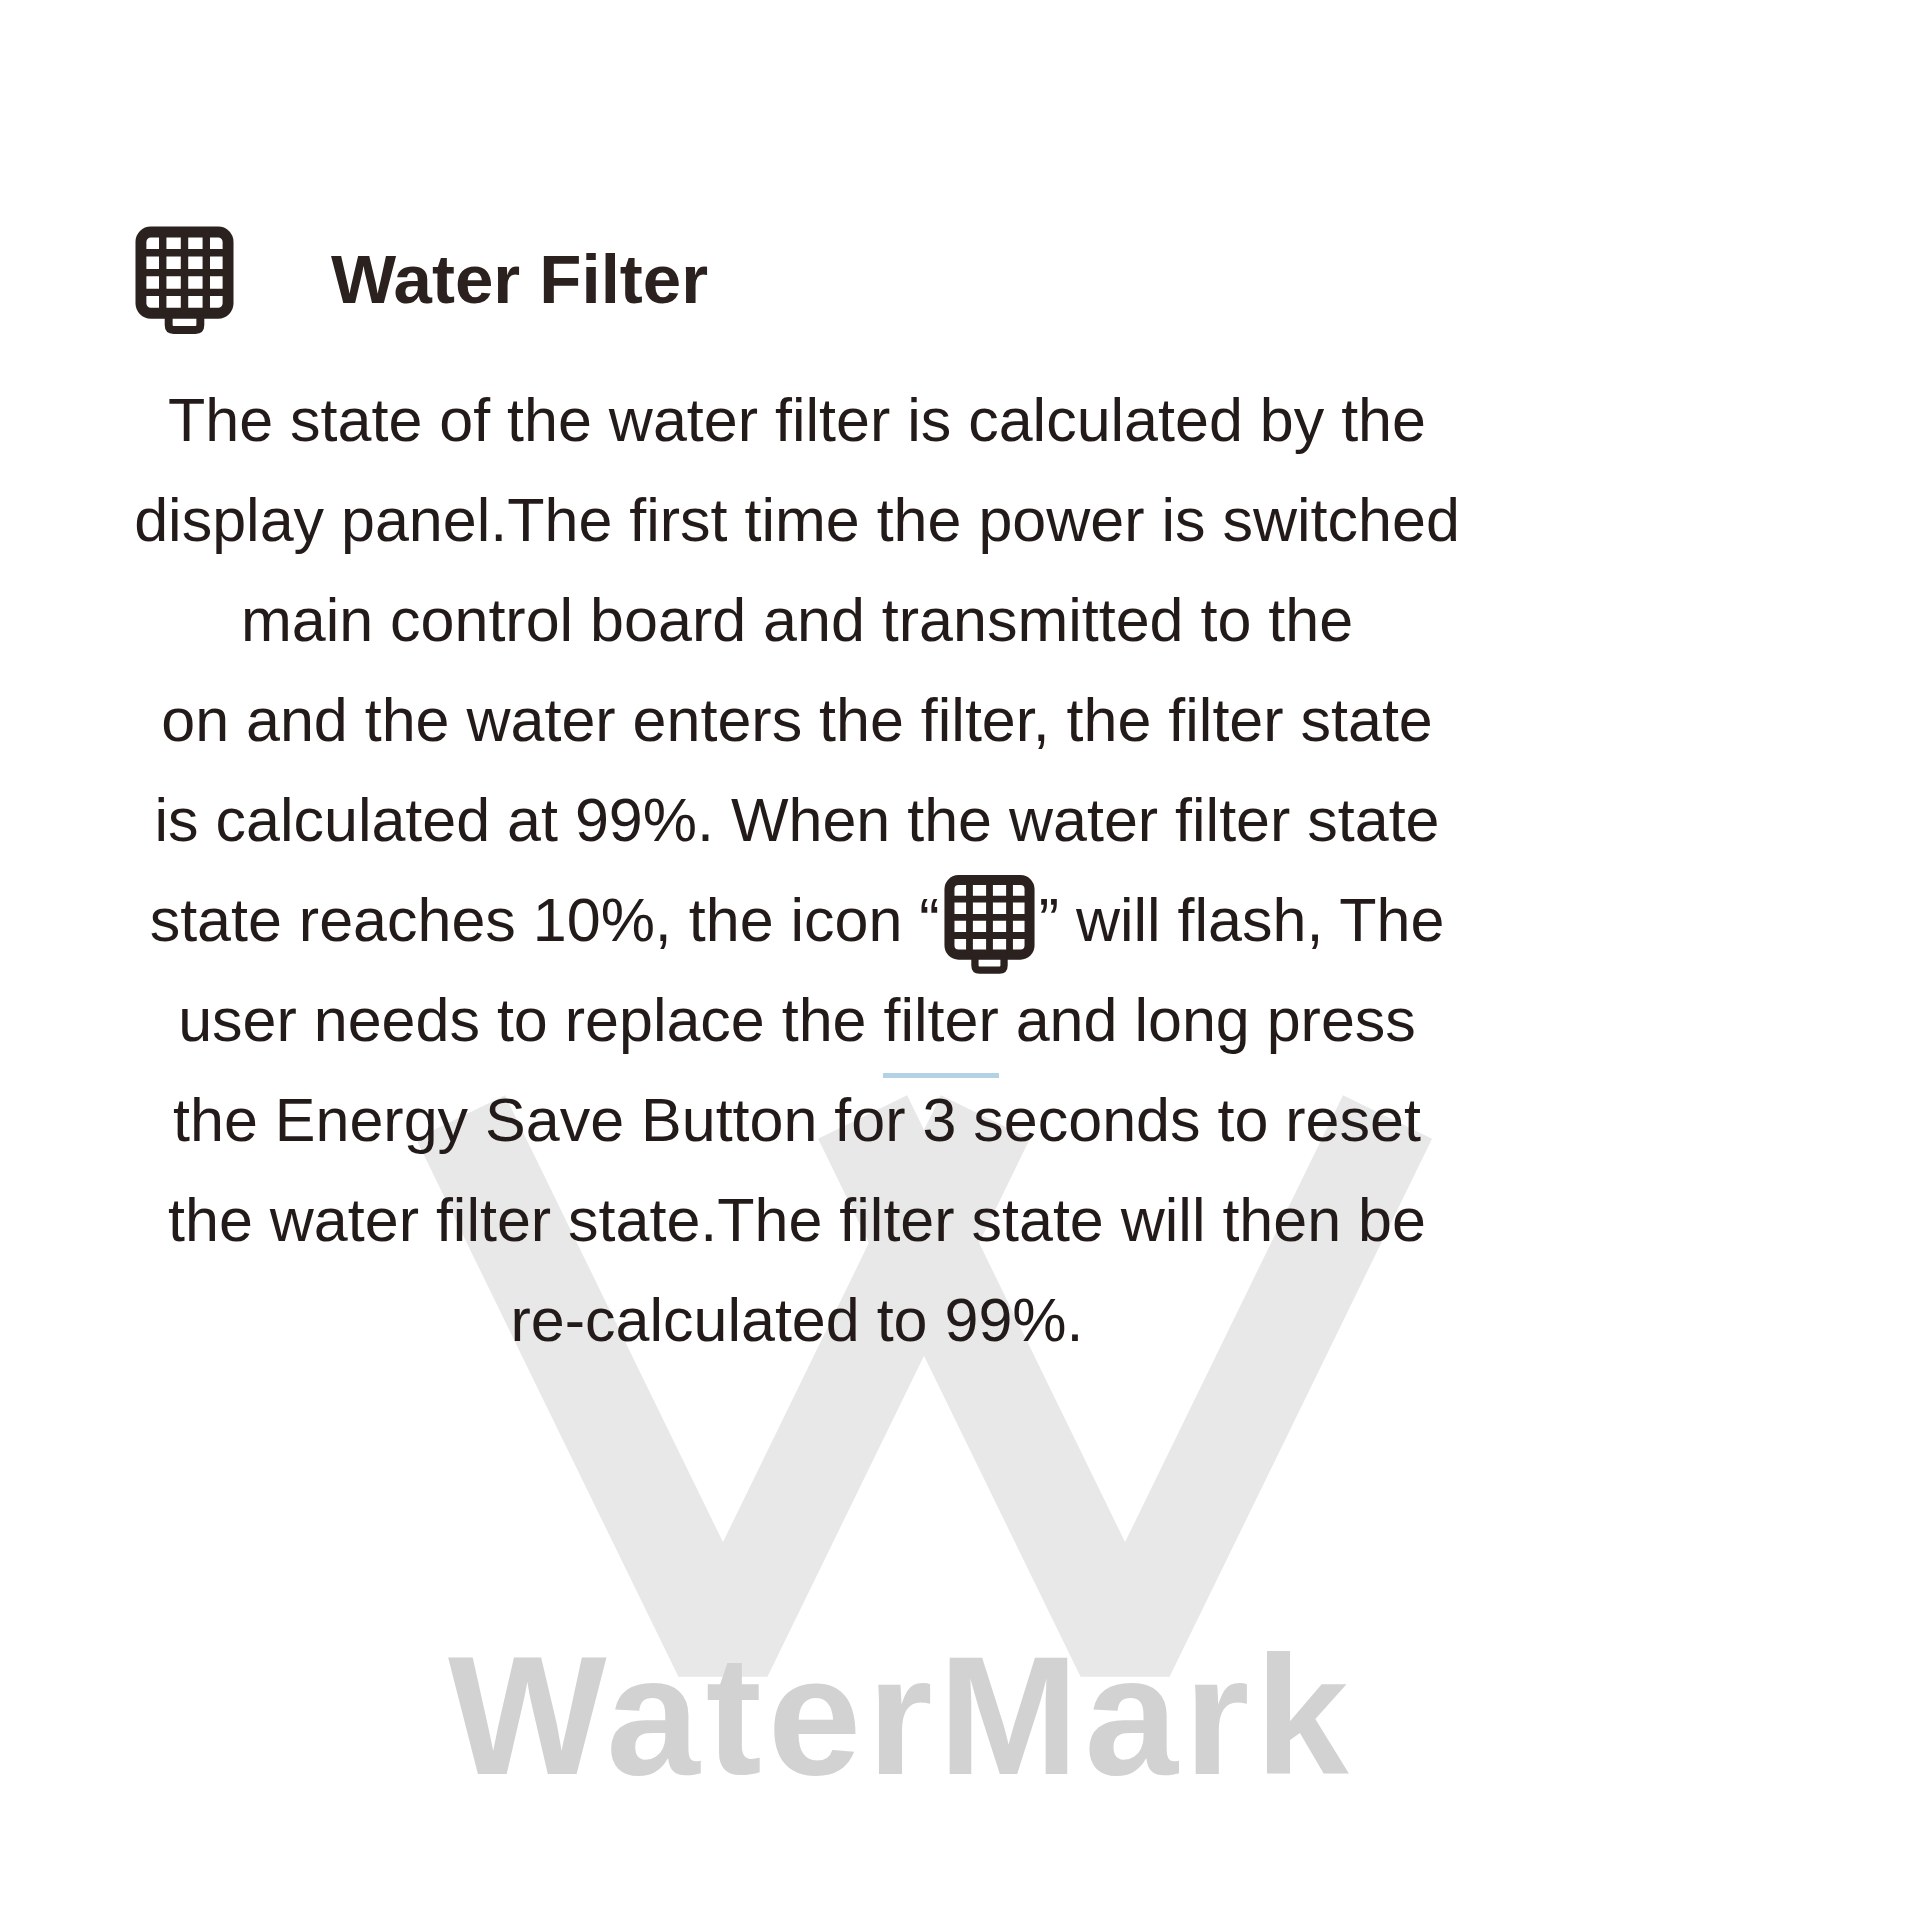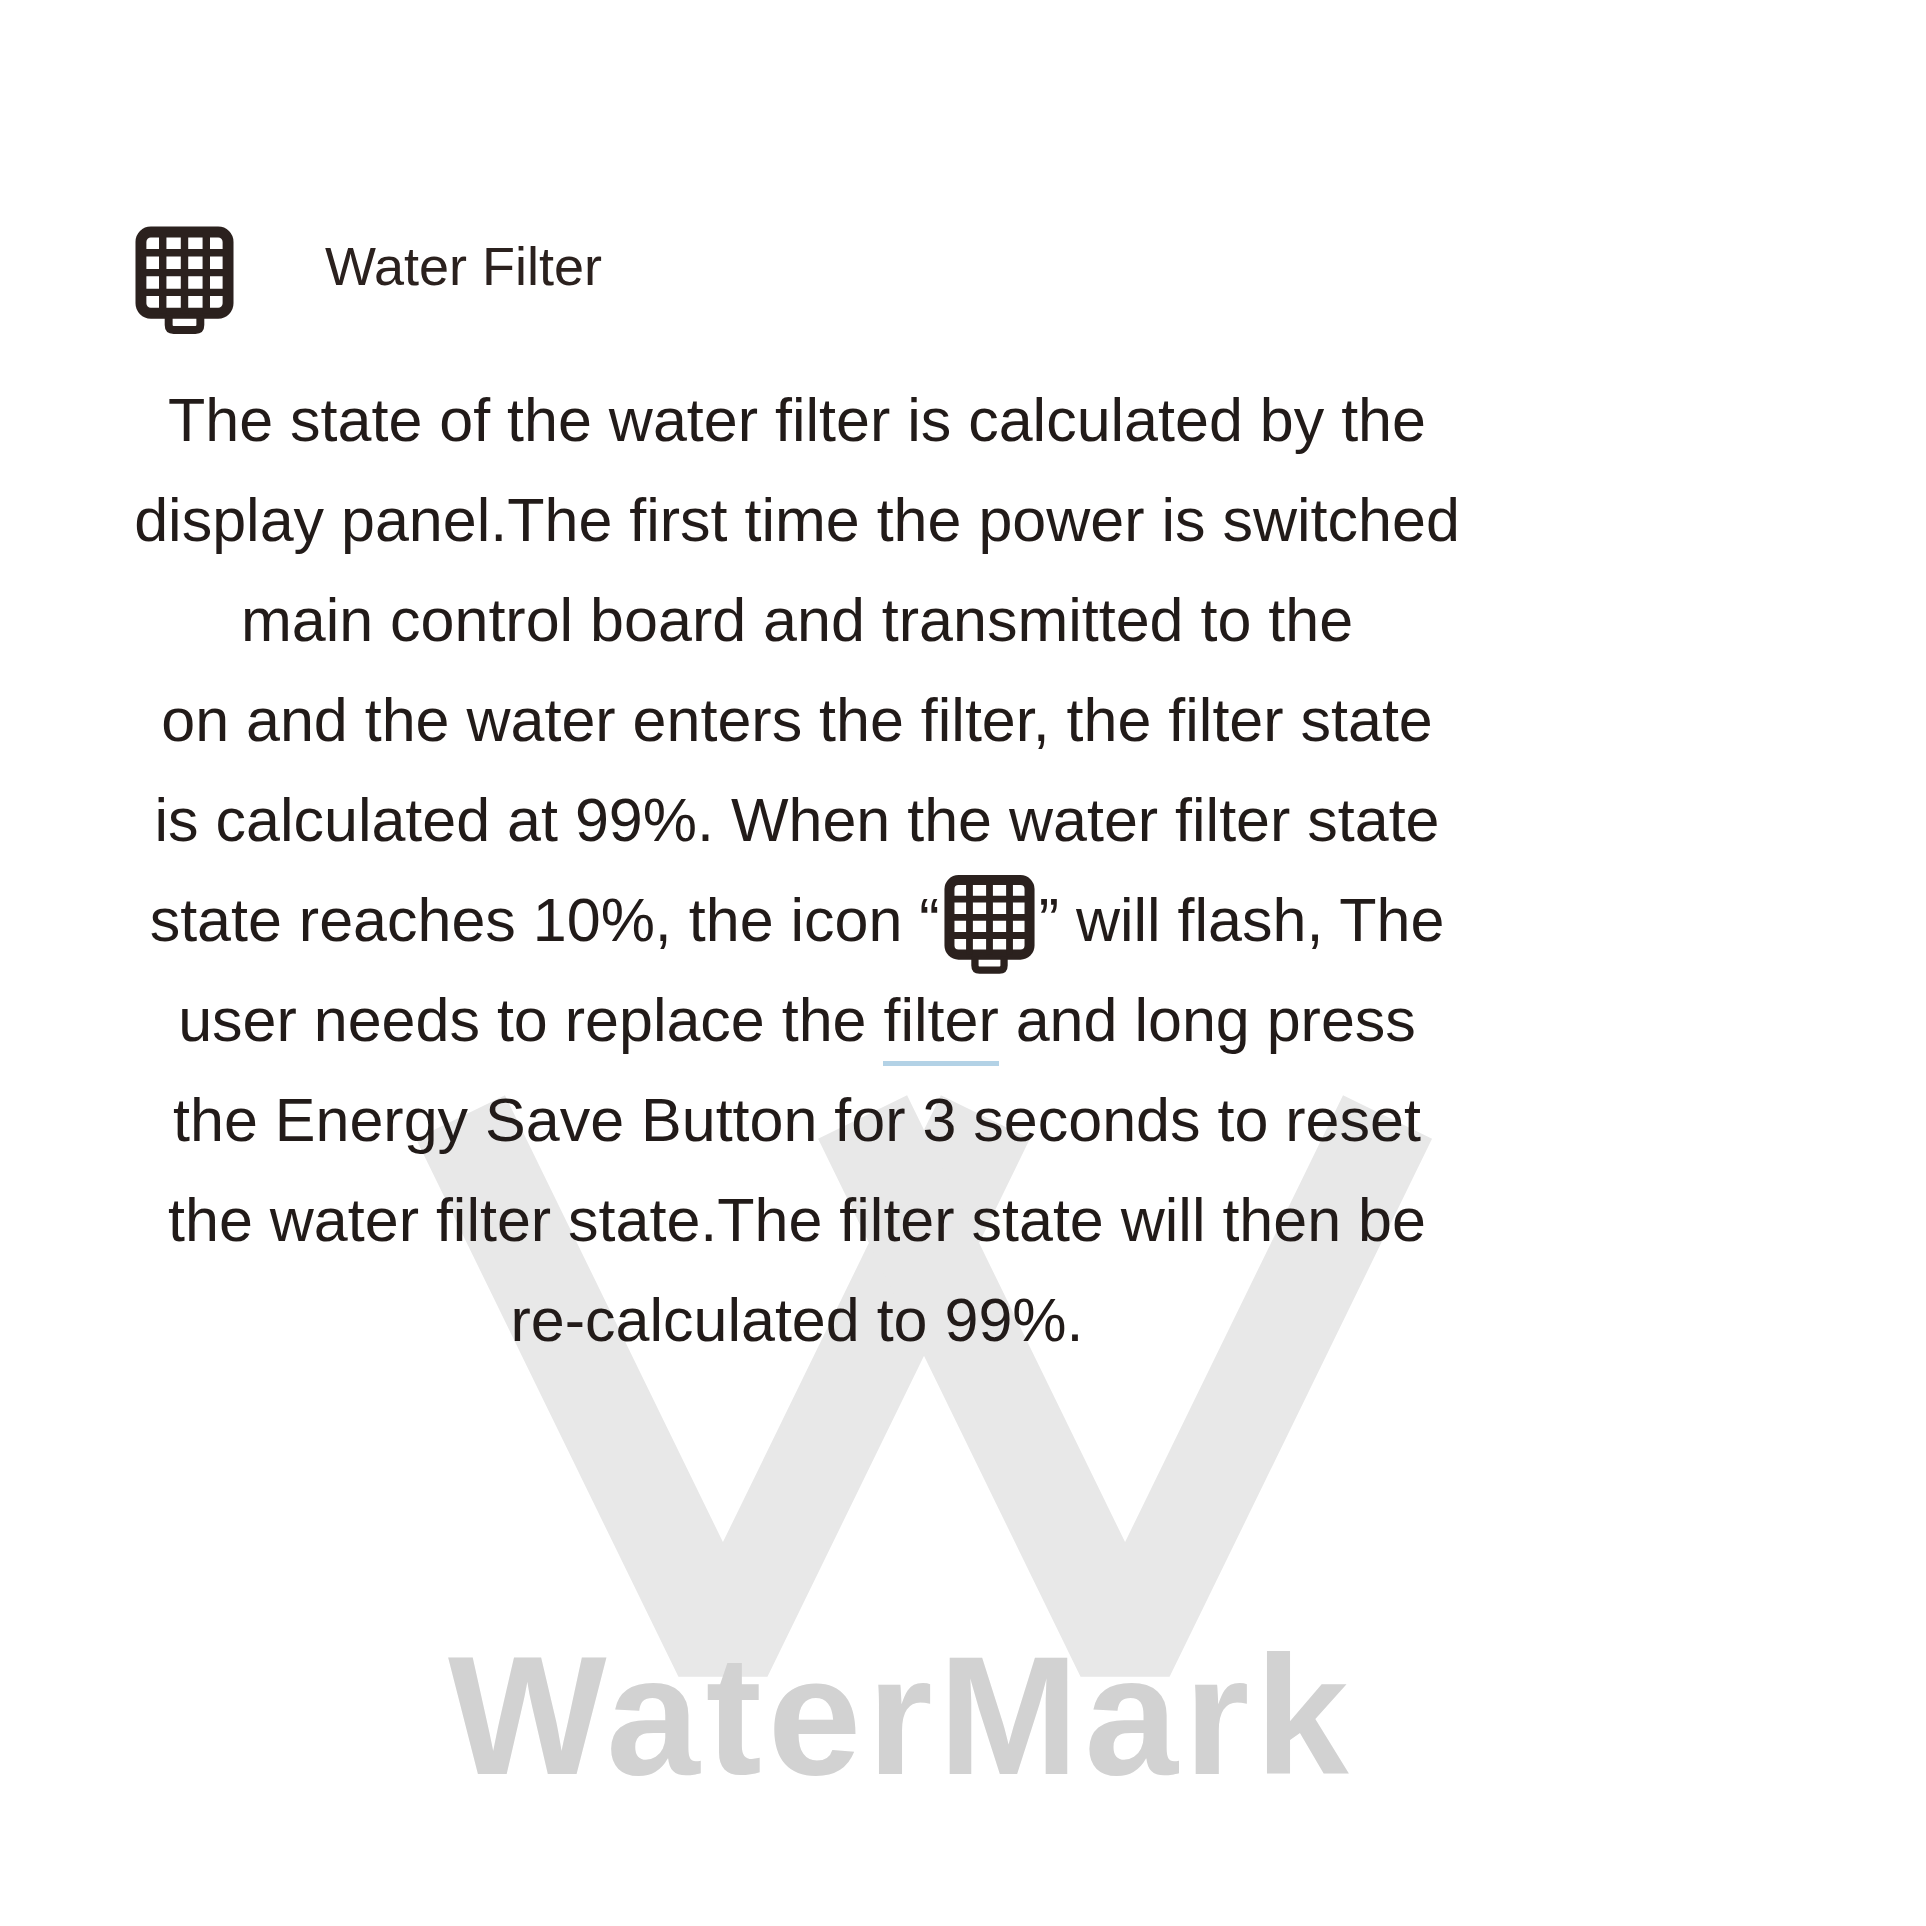--- a/index.html
+++ b/index.html
@@ -26,41 +26,41 @@
 
   
   .header{position:absolute;left:0;top:0;z-index:2;}
   .icon-lg{
     position:absolute;left:135px;top:226px;
     width:99px;height:111px;display:inline-block;
     color:var(--heading,#2b211e);
   }
   .icon-lg svg{width:100%;height:100%;display:block;}
   h1.title{
-    position:absolute;left:317px;top:231px;margin:8px;
-    font-size:54px;font-weight:normal;line-height:1;
+    position:absolute;left:317px;top:231px;margin:14px;
+    font-size:69px;font-weight:bold;line-height:1;
     color:var(--heading,#2b211e);white-space:nowrap;
   }
 
   
   .para{
     position:absolute;left:104px;top:370px;width:1386px;
     font-size:61px;line-height:100px;
     color:var(--text,#221b19);z-index:1;text-align:center;
   }
   .para .line{height:100px;white-space:nowrap;}
   .inline-icon{
     display:inline-block;width:91px;height:103px;
     vertical-align:-36px;margin:0 4px;
     color:var(--heading,#2b211e);
   }
   .inline-icon svg{width:100%;height:100%;display:block;}
   .link-underline{
     border-bottom:5px solid var(--underline,#b3d2e6);
-    padding-bottom:7px;
+    padding-bottom:19px;
   }
 </style>
 </head>
 <body style="--bg: #ffffff; --text: #221b19; --heading: #2b211e; --underline: #b3d2e6; --wm-logo: #e8e8e8; --wm-text: #d2d2d2;">
 
 <div class="page">
 
   <svg class="wm-logo" viewBox="0 0 1050 548" preserveAspectRatio="none" aria-hidden="true">
     <polyline points="57,0 322,543 587,0" fill="none" stroke="currentColor" stroke-width="100" stroke-linejoin="bevel"></polyline>
     <polyline points="463,0 728,543 993,0" fill="none" stroke="currentColor" stroke-width="100" stroke-linejoin="bevel"></polyline>

